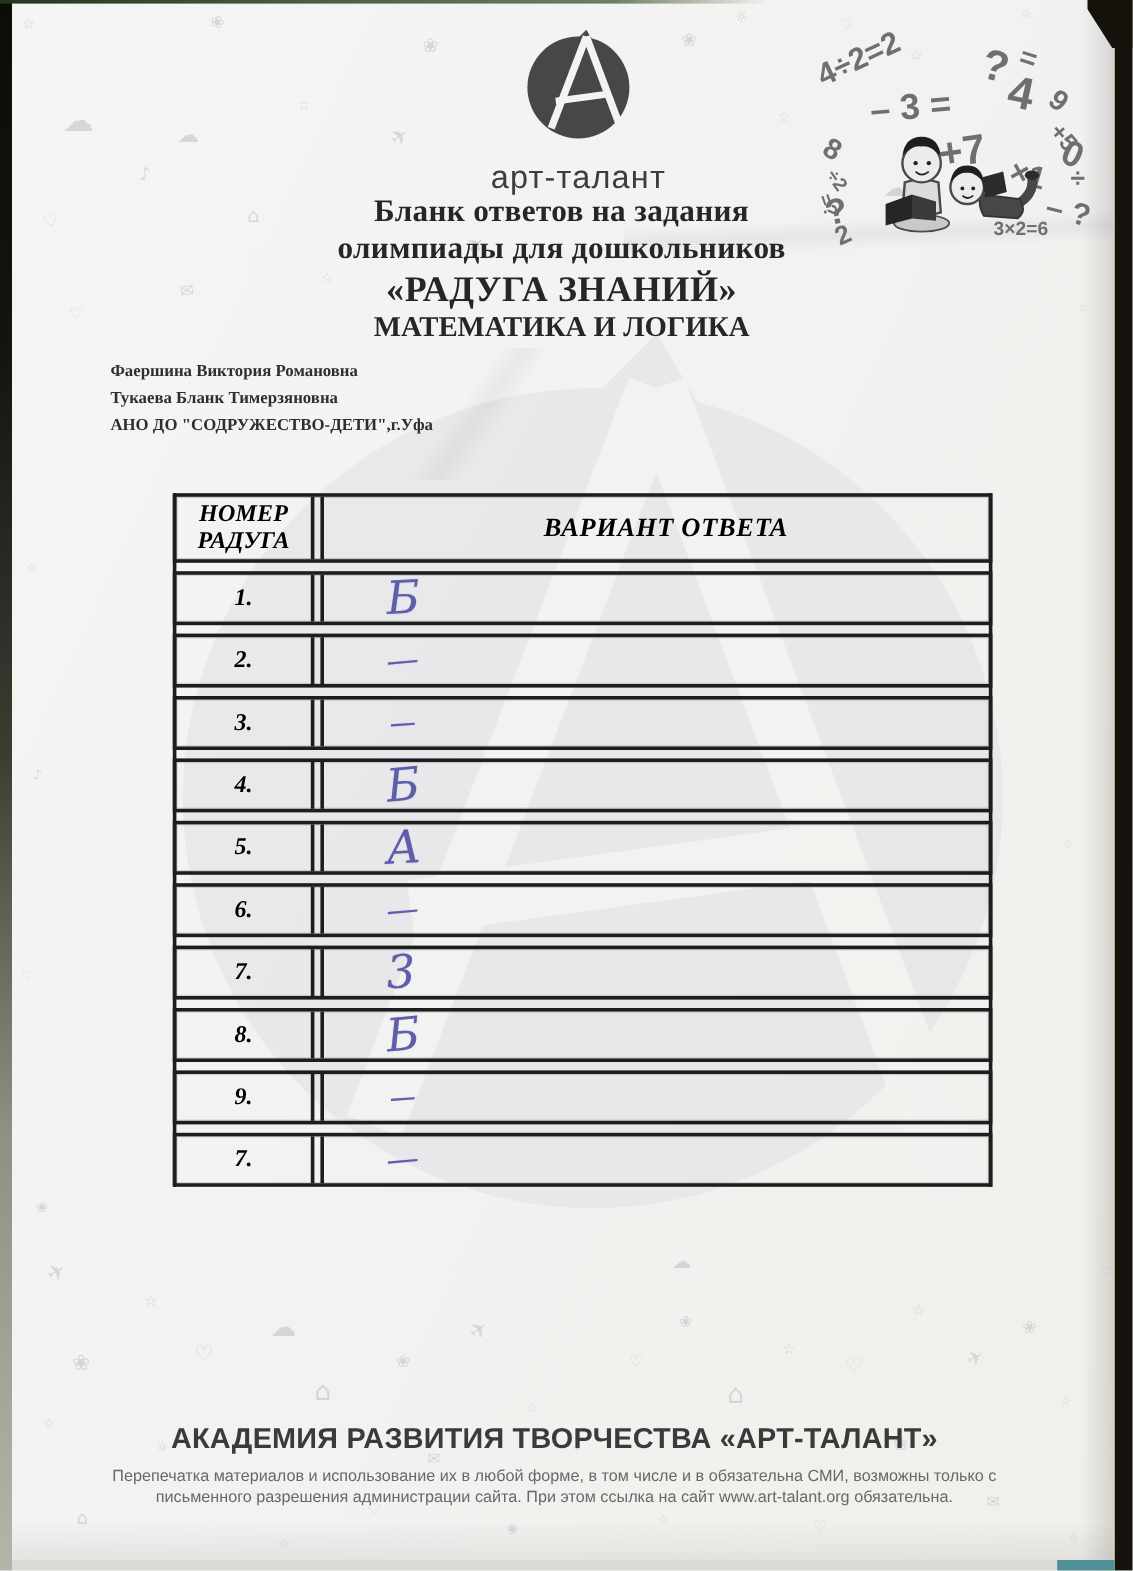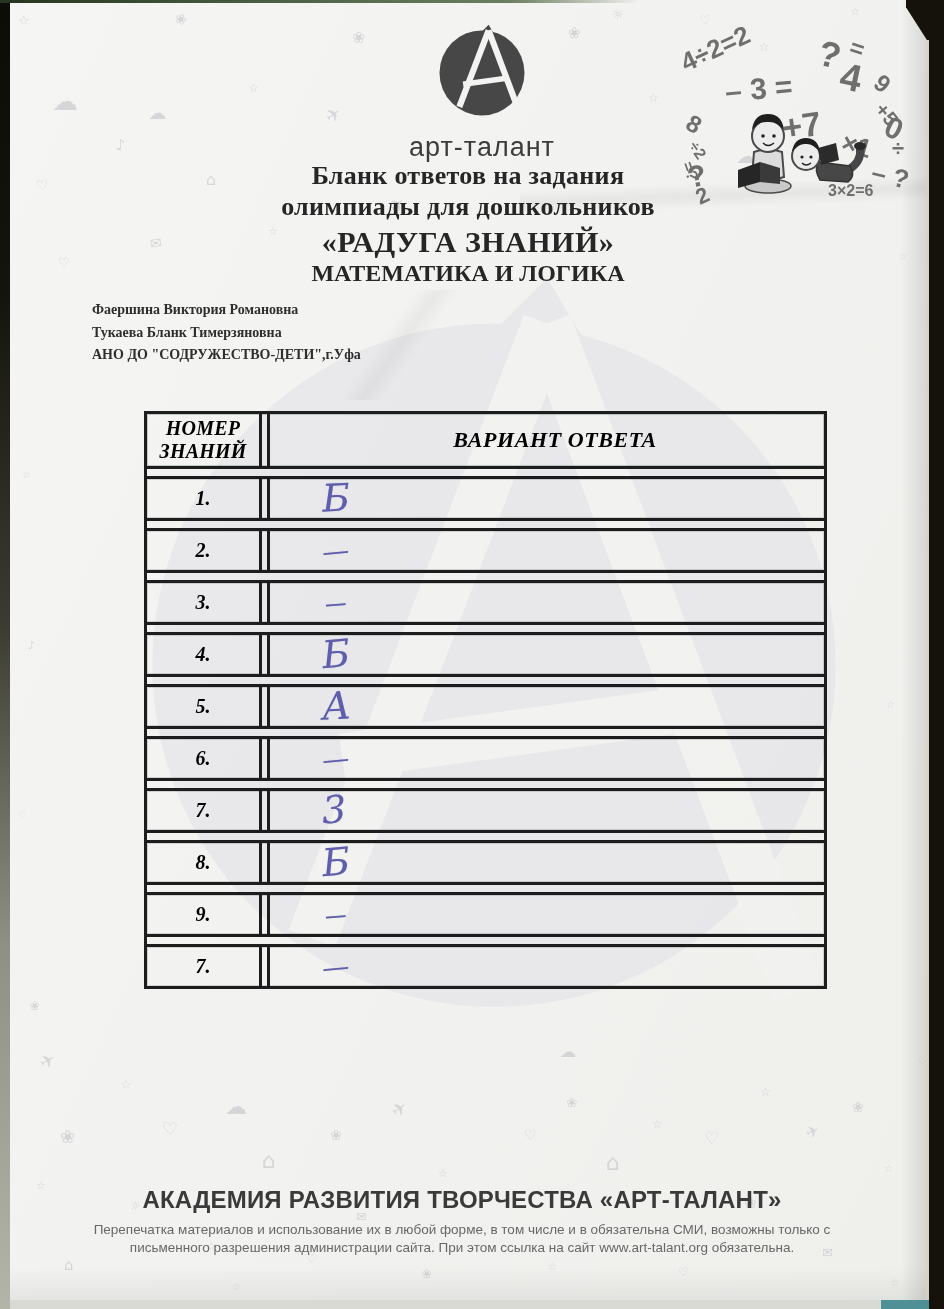--- a/index.html
+++ b/index.html
@@ -228,21 +228,21 @@
   <div class="participant">
     <div>Фаершина Виктория Романовна</div>
     <div>Тукаева Бланк Тимерзяновна</div>
     <div>АНО ДО "СОДРУЖЕСТВО-ДЕТИ",г.Уфа</div>
   </div>
 
   <div class="answers">
     <div class="thead">
       <div class="cnum">
         <div>НОМЕР</div>
-        <div>ЗНАНИЙ</div>
+        <div>РАДУГА</div>
       </div>
       <div class="cans">ВАРИАНТ ОТВЕТА</div>
     </div>
 
     <div class="trow">
       <div class="cnum">1.</div>
       <div class="cans">
           <span class="hand">Б</span>
         </div>
     </div>

